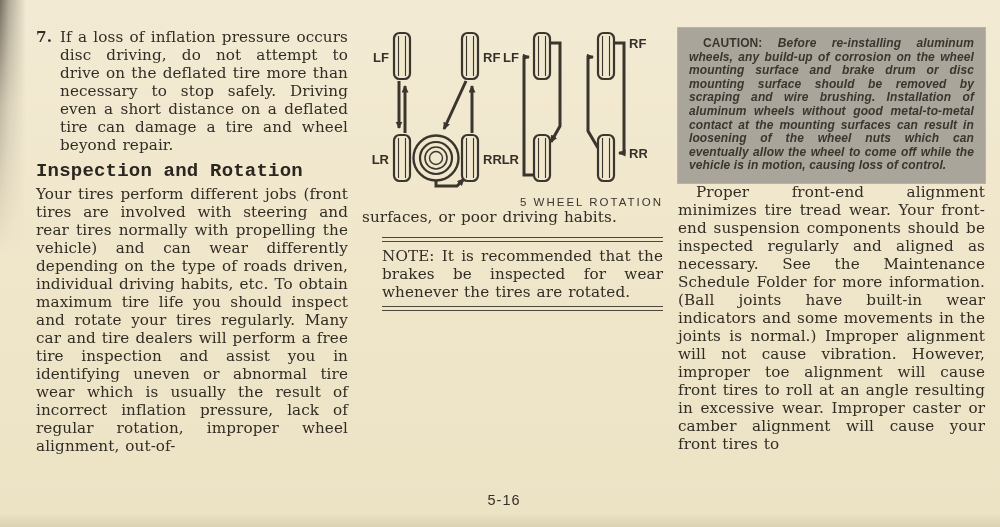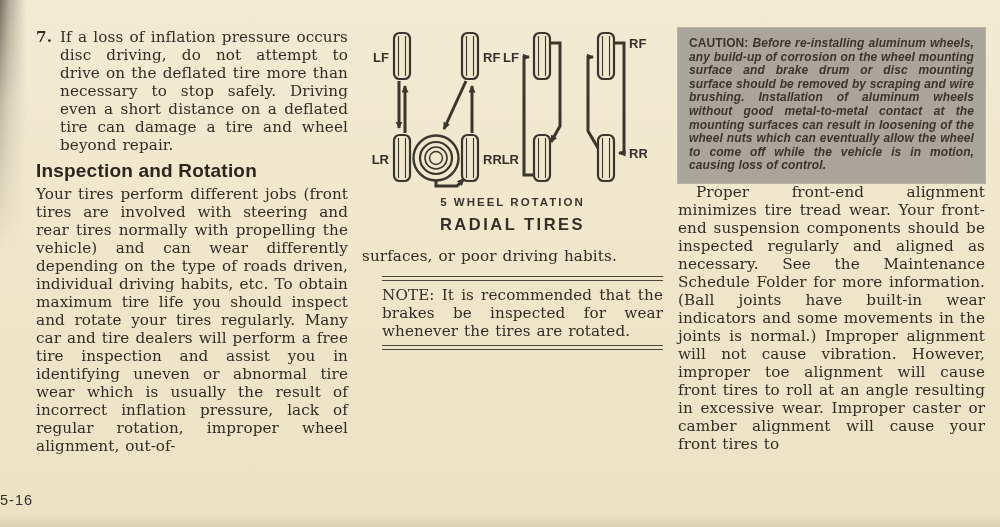--- a/index.html
+++ b/index.html
@@ -35,30 +35,30 @@
     font-size:15.2px;line-height:18px;text-align:justify;
     letter-spacing:.1px;word-spacing:1px;
   }
   .indent{text-indent:18px;}
 
   .item{display:flex;}
   .item-num{width:24px;flex:0 0 24px;font-weight:bold;}
   .item-body{flex:1;}
 
   .heading{
-    font-family:Liberation Sans, sans-serif;font-weight:bold;
+    font-family:Liberation Mono, monospace;font-weight:bold;
     font-size:19px;line-height:22px;color:#2b2720;
     margin:6px 0 3px 0;letter-spacing:.2px;
   }
 
   
   .diagram-wrap{position:relative;height:166px;}
   .diagram-labels{
-    display:flex;justify-content:center;gap:26px;
-    font-family:"Liberation Sans", sans-serif;font-weight:bold;
+    display:flex;justify-content:flex-end;gap:26px;
+    font-family:"Liberation Sans", sans-serif;font-weight:normal;
     font-size:11.5px;letter-spacing:2px;color:#3a362e;
     margin-top:2px;
   }
   .diagram-caption{
     text-align:center;
     font-family:"Liberation Sans", sans-serif;font-weight:bold;
     font-size:16.5px;letter-spacing:2.5px;color:#332f27;
     margin:7px 0 13px 0;
   }
   .wheel-label{
@@ -74,24 +74,24 @@
   .caution-box{
     background:#a9a59b;
     padding:9px 11px 10px 11px;
     box-shadow:0 0 0 1px rgba(130,125,115,.5);
   }
   .caution-text{
     font-family:"Liberation Sans", sans-serif;font-weight:bold;
     font-style:italic;font-size:12px;line-height:13.6px;
     color:#3a362f;text-align:justify;letter-spacing:.1px;
   }
-  .caution-label{font-style:normal;}
+  .caution-label{font-style:normal;margin-left:14px;}
 
   .page-number{
-    position:absolute;left:0;right:0;top:492px;text-align:left;
+    position:absolute;left:8px;right:0;top:492px;text-align:center;
     font-family:"Liberation Sans", sans-serif;font-size:14.5px;
     letter-spacing:1px;color:#35302a;
   }
 </style>
 </head>
 <body>
 
 <div class="page">
 
   <div class="col col-left">
@@ -183,21 +183,20 @@
         <text class="wheel-label" x="121" y="136" text-anchor="start">RR</text>
         <text class="wheel-label" x="157" y="34" text-anchor="end">LF</text>
         <text class="wheel-label" x="267" y="20" text-anchor="start">RF</text>
         <text class="wheel-label" x="157" y="136" text-anchor="end">LR</text>
         <text class="wheel-label" x="267" y="130" text-anchor="start">RR</text>
       </svg>
     </div>
     <div class="diagram-labels">
       <span>5 WHEEL ROTATION</span>
     </div>
-    <div class="diagram-caption">RADIAL TIRES</div>
 
     <div class="body-text">surfaces, or poor driving habits.</div>
 
     <div class="note-block">
       <div class="rule-double"></div>
       <div class="body-text note-text">NOTE: It is recommended that the brakes be inspected for wear whenever the tires are rotated.</div>
       <div class="rule-double"></div>
     </div>
   </div>
 

